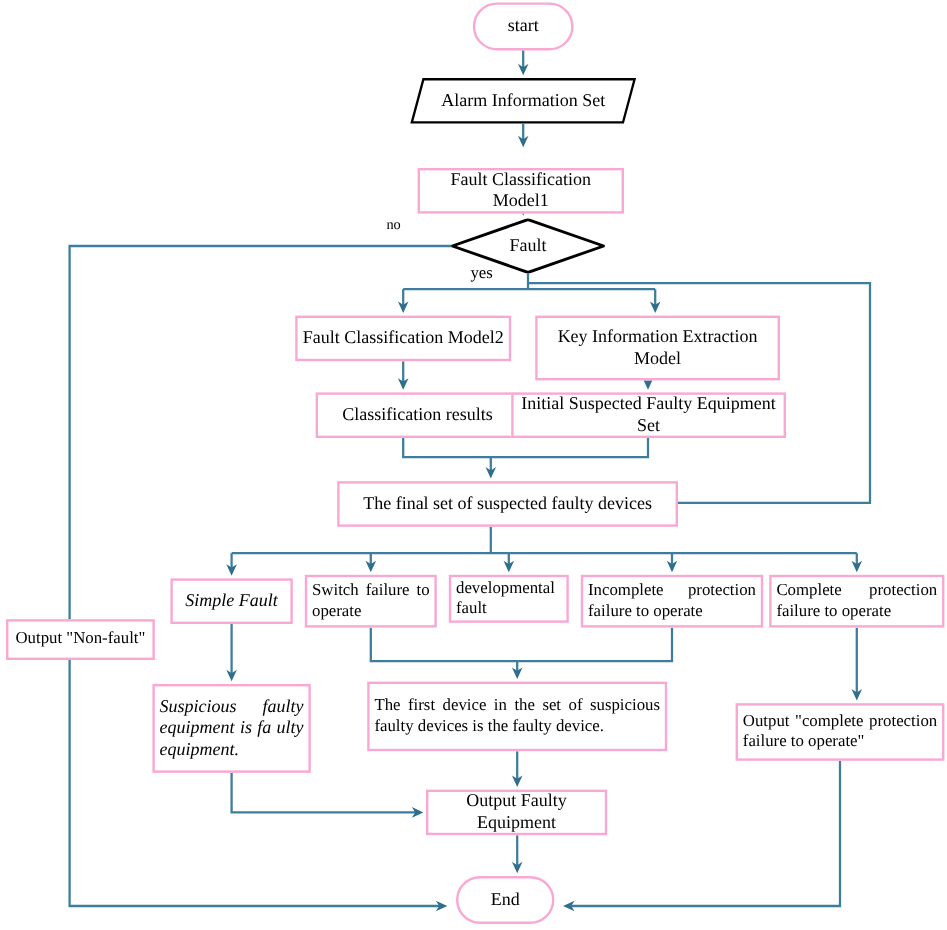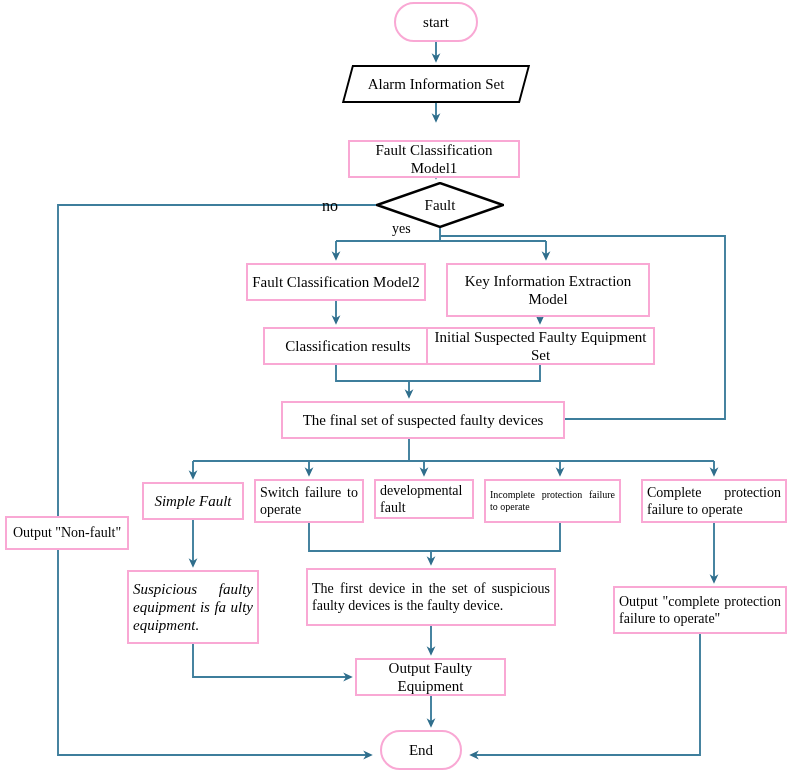--- a/index.html
+++ b/index.html
@@ -183,21 +183,21 @@
       </div>
       <div class="node rect align-center" style="left: 142px; top: 482px; width: 102px; height: 38px; font-size: 15px; font-style: italic;">
         <span class="txt">Simple Fault</span>
       </div>
       <div class="node rect justify" style="left: 254px; top: 479px; width: 110px; height: 44px; font-size: 14px;">
         <span class="txt">Switch failure to operate</span>
       </div>
       <div class="node rect align-left" style="left: 374px; top: 479px; width: 100px; height: 40px; font-size: 14px;">
         <span class="txt">developmental fault</span>
       </div>
-      <div class="node rect justify" style="left: 484px; top: 479px; width: 137px; height: 44px; font-size: 10px;">
+      <div class="node rect justify" style="left: 484px; top: 479px; width: 152px; height: 44px; font-size: 14px;">
         <span class="txt">Incomplete protection failure to operate</span>
       </div>
       <div class="node rect justify" style="left: 641px; top: 479px; width: 146px; height: 44px; font-size: 14px;">
         <span class="txt">Complete protection failure to operate</span>
       </div>
       <div class="node rect align-center" style="left: 5px; top: 516px; width: 124px; height: 34px; font-size: 14px;">
         <span class="txt">Output "Non-fault"</span>
       </div>
       <div class="node rect justify" style="left: 127px; top: 570px; width: 132px; height: 74px; font-size: 15px; font-style: italic;">
         <span class="txt">Suspicious faulty equipment is fa ulty equipment.</span>
@@ -209,17 +209,17 @@
         <span class="txt">Output "complete protection failure to operate"</span>
       </div>
       <div class="node rect align-center" style="left: 355px; top: 658px; width: 151px; height: 38px; font-size: 15px;">
         <span class="txt">Output Faulty Equipment</span>
       </div>
       <div class="node terminator align-center" style="left: 380px; top: 730px; width: 82px; height: 40px; font-size: 15px;">
         <span class="txt">End</span>
       </div>
     </div>
   <div id="labels-layer">
-      <div class="edge-label" style="left: 322px; top: 180px; font-size: 16px; margin-top: 17px;">no</div>
+      <div class="edge-label" style="left: 322px; top: 180px; font-size: 12px;">no</div>
       <div class="edge-label" style="left: 392px; top: 221px; font-size: 14px;">yes</div>
     </div>
 
 </div>
 
 </body></html>

